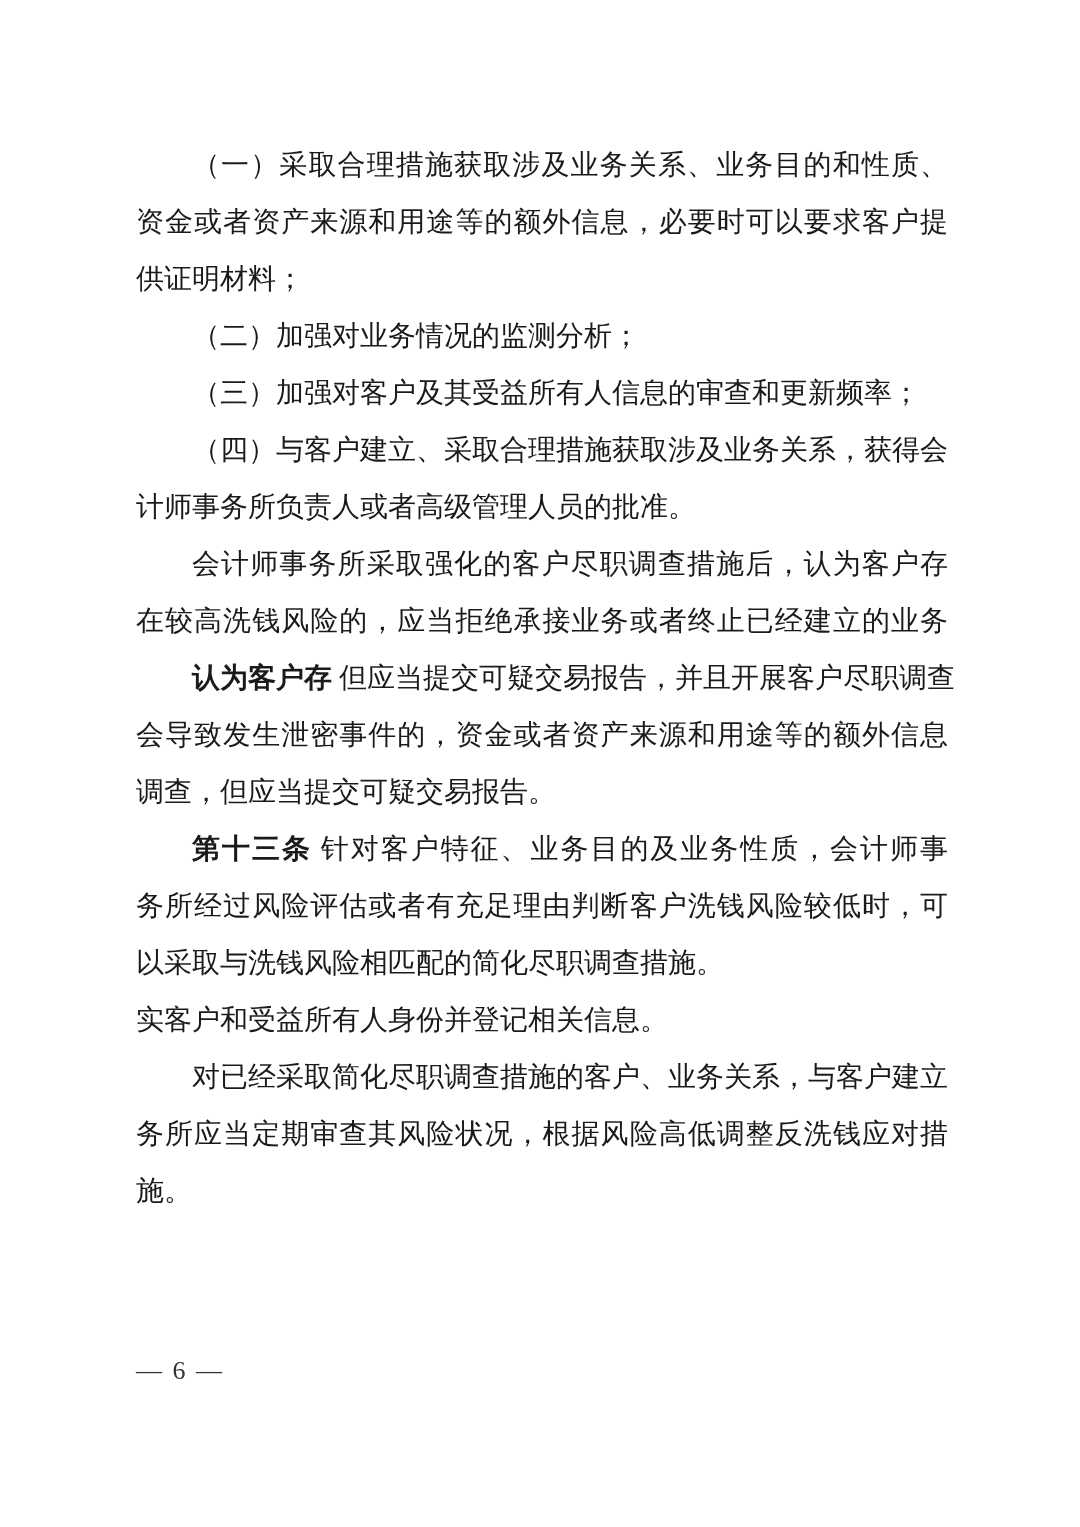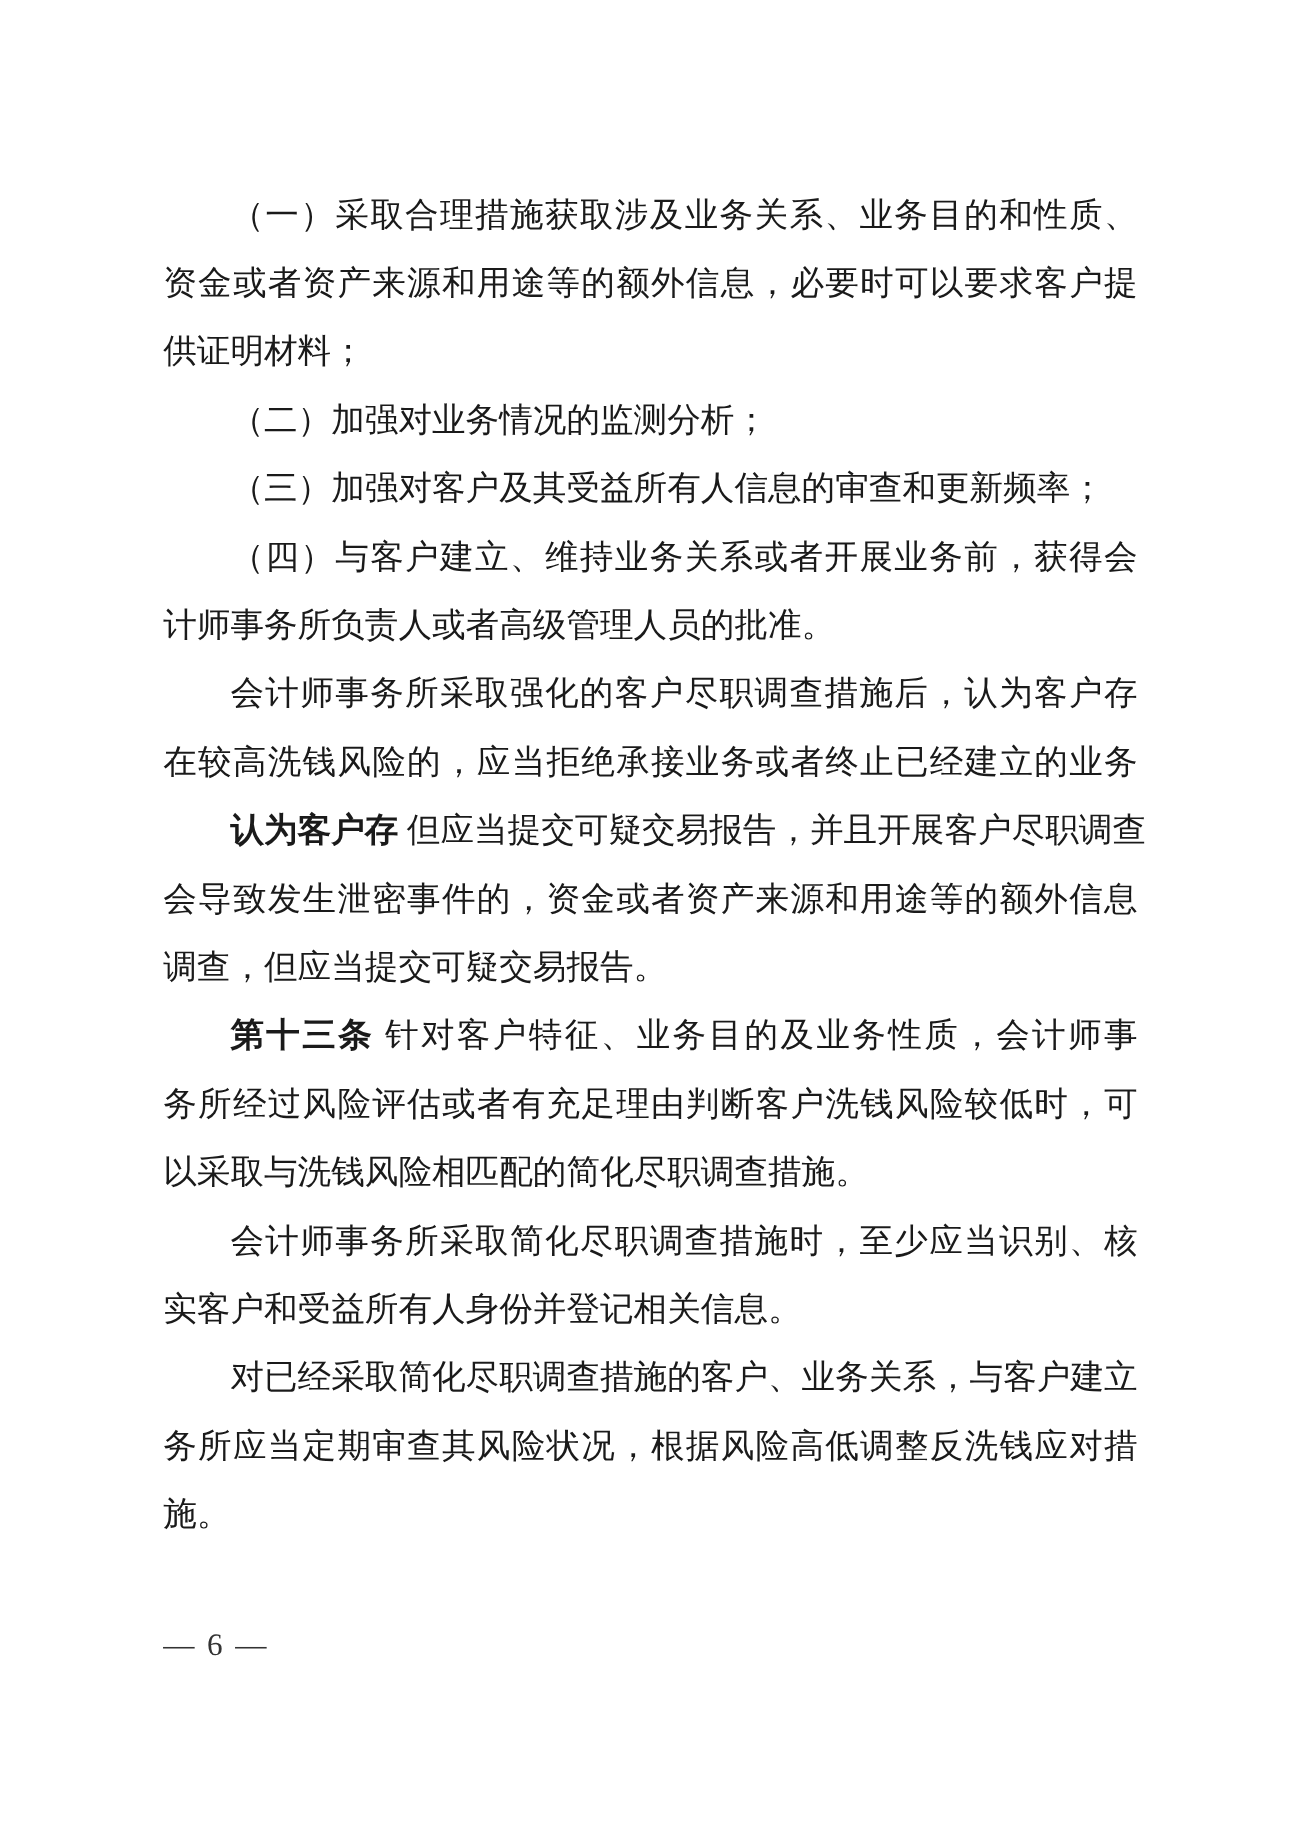--- a/index.html
+++ b/index.html
@@ -11,21 +11,21 @@
       width: 1080px;
       height: 1527px;
       position: relative;
       overflow: hidden;
       color: #1a1a1a;
       font-family: "DejaVu Serif", "Liberation Serif", serif;
     }
     .page {
       position: absolute;
       left: 136px;
-      top: 150px;
+      top: 136px;
       width: 812px;
     }
     .article-title {
       font-weight: bold;
       font-family: "DejaVu Sans", "Liberation Sans", sans-serif;
     }
     .footer {
       position: absolute;
       left: 136px;
       top: 1356px;
@@ -60,21 +60,21 @@
 
   <div class="para-block">
     <span class="line-box indent">（二）加强对业务情况的监测分析；</span>
   </div>
 
   <div class="para-block">
     <span class="line-box indent">（三）加强对客户及其受益所有人信息的审查和更新频率；</span>
   </div>
 
   <div class="para-block">
-    <span class="line-box indent justify">（四）与客户建立、维持业务关系或者开展业务前，获得会</span>
+    <span class="line-box indent justify">（四）与客户建立、采取合理措施获取涉及业务关系，获得会</span>
     <span class="line-box">计师事务所负责人或者高级管理人员的批准。</span>
   </div>
 
   <div class="para-block">
     <span class="line-box indent justify">会计师事务所采取强化的客户尽职调查措施后，认为客户存</span>
     <span class="line-box justify">在较高洗钱风险的，应当拒绝承接业务或者终止已经建立的业务</span>
   </div>
 
   <div class="para-block">
     <span class="line-box indent justify"><span class="article-title">认为客户存</span> <span>但应当提交可疑交易报告，并且开展客户尽职调查</span></span>
@@ -82,21 +82,20 @@
     <span class="line-box">调查，但应当提交可疑交易报告。</span>
   </div>
 
   <div class="para-block">
     <span class="line-box indent justify"><span class="article-title">第十三条</span> <span>针对客户特征、业务目的及业务性质，会计师事</span></span>
     <span class="line-box justify">务所经过风险评估或者有充足理由判断客户洗钱风险较低时，可</span>
     <span class="line-box">以采取与洗钱风险相匹配的简化尽职调查措施。</span>
   </div>
 
   <div class="para-block">
-    <span class="line-box indent justify">会计师事务所采取简化尽职调查措施时，至少应当识别、核</span>
     <span class="line-box">实客户和受益所有人身份并登记相关信息。</span>
   </div>
 
   <div class="para-block">
     <span class="line-box indent justify">对已经采取简化尽职调查措施的客户、业务关系，与客户建立</span>
     <span class="line-box justify">务所应当定期审查其风险状况，根据风险高低调整反洗钱应对措</span>
     <span class="line-box">施。</span>
   </div>
 
 </div>

